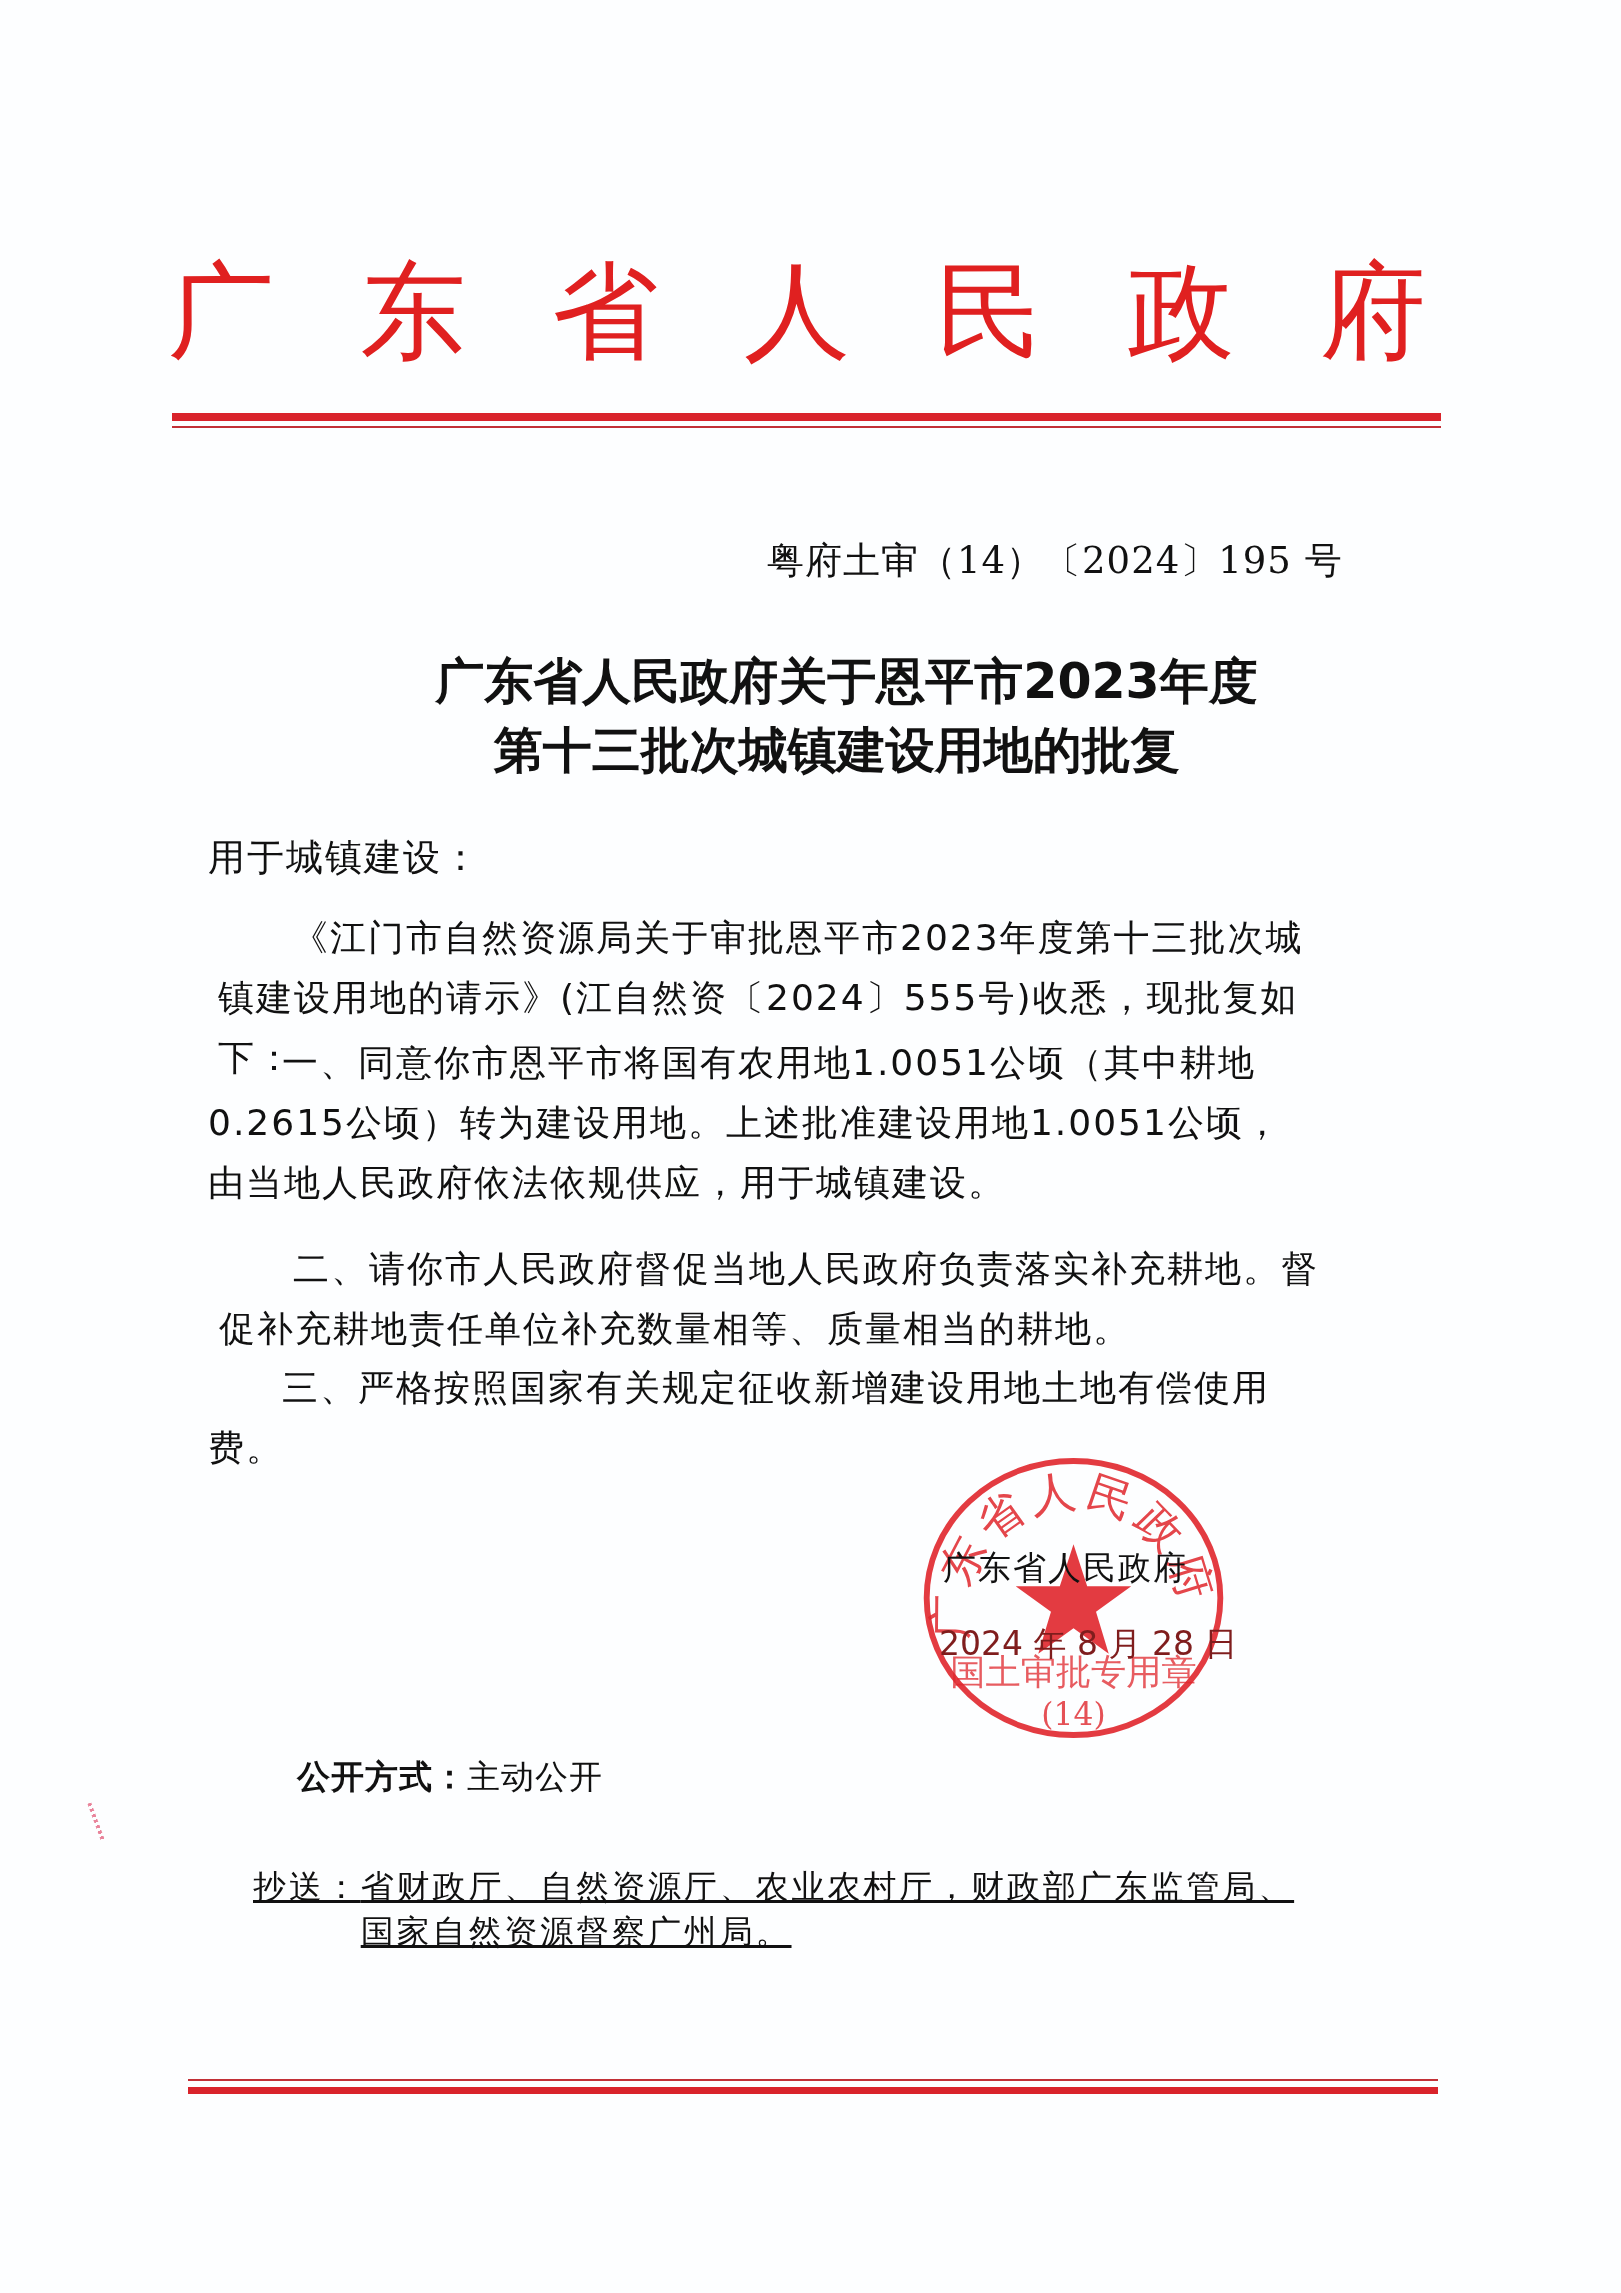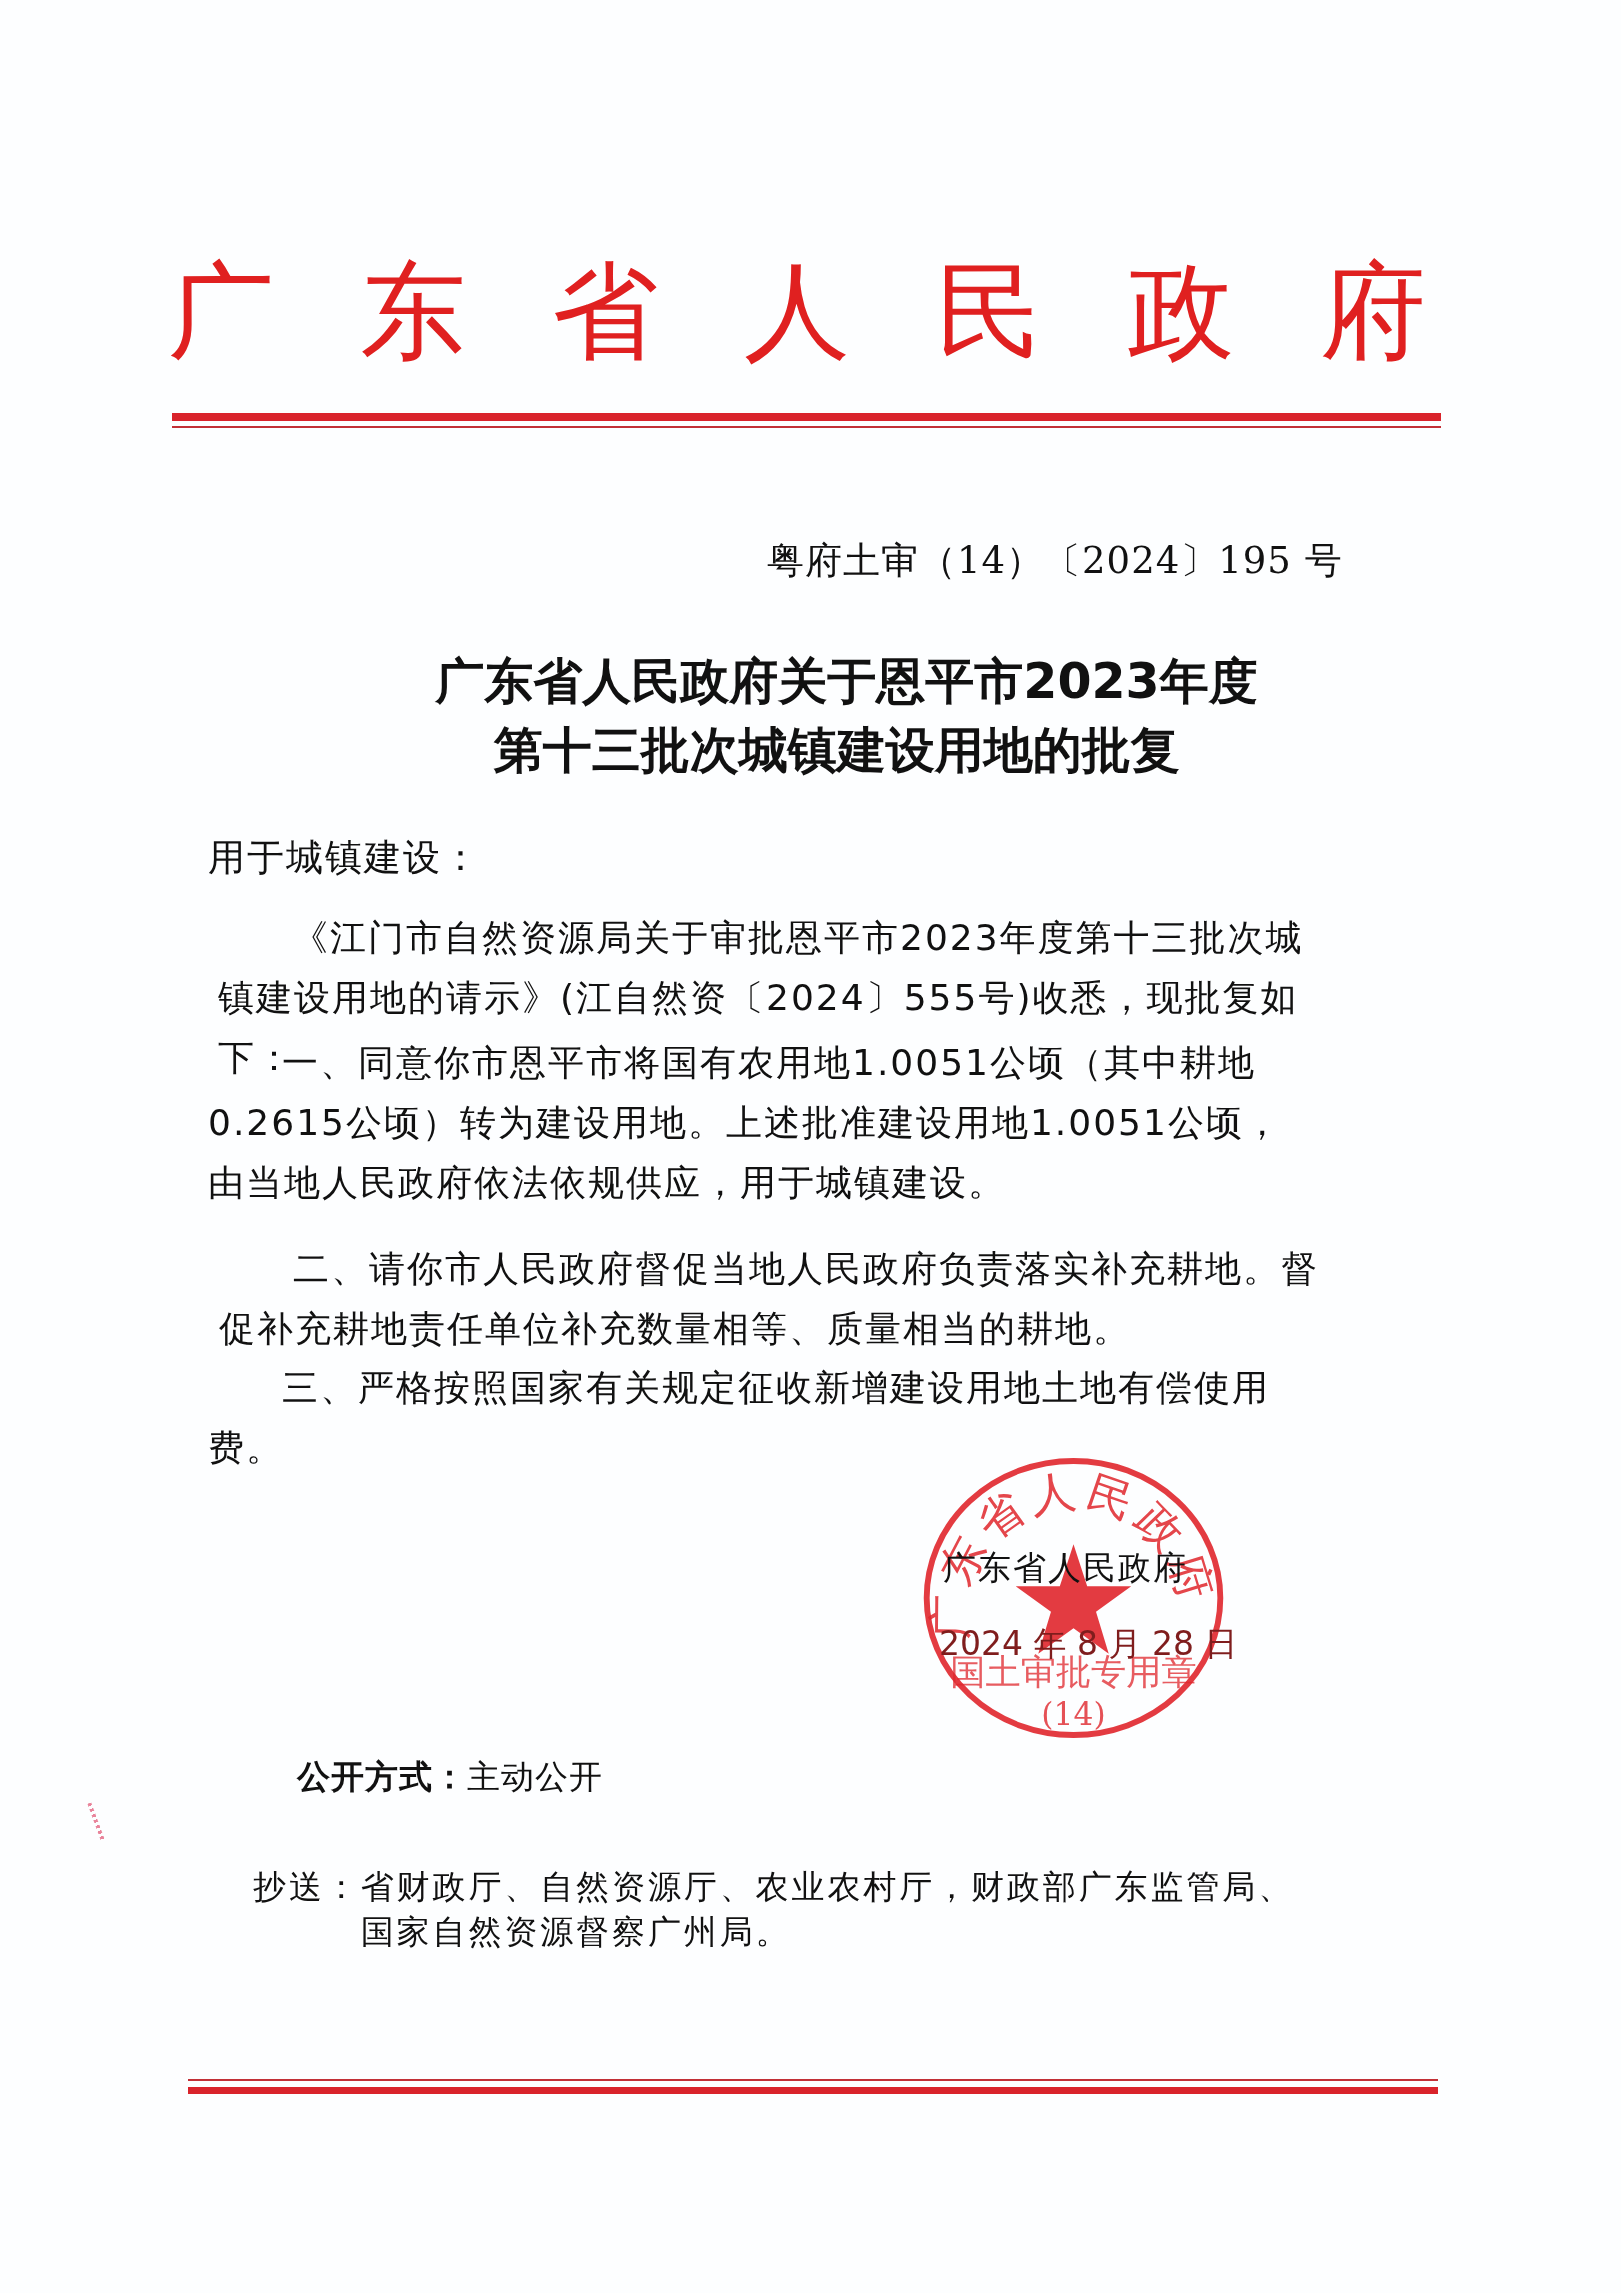--- a/index.html
+++ b/index.html
@@ -66,21 +66,21 @@
     position: absolute; left: 253px; top: 1752px;
     font-family: "DejaVu Sans", "Liberation Sans", sans-serif;
     font-size: 33px; line-height: 49px; letter-spacing: 1px; margin-left: 44px;
   }
   .disclosure .label { font-weight: bold; }
   .cc {
     position: absolute; left: 253px; top: 1864px; width: 1068px;
     font-family: "DejaVu Sans", "Liberation Sans", sans-serif;
     font-size: 33px; line-height: 45px; letter-spacing: 2.9px;
   }
-  .cc .row { display: flex; }
+  .cc .row { display: flex; text-decoration: underline; }
   .cc .cc-label { white-space: nowrap; }
   .cc .cc-items { flex: 1; }
   .rule-bottom-thin  { position: absolute; left: 188px; width: 1250px; top: 2079px; height: 2px; background: #c23036; }
   .rule-bottom-thick { position: absolute; left: 188px; width: 1250px; top: 2087px; height: 6.9px; background: #d9232b; }
   .margin-mark {
     position: absolute; left: 94px; top: 1802px; width: 3.9px; height: 39px;
     background: repeating-linear-gradient(to bottom, #e05070 0 2.9px, transparent 2.9px 5.9px);
     transform: rotate(-20deg); opacity: 0.7;
   }
 </style>

